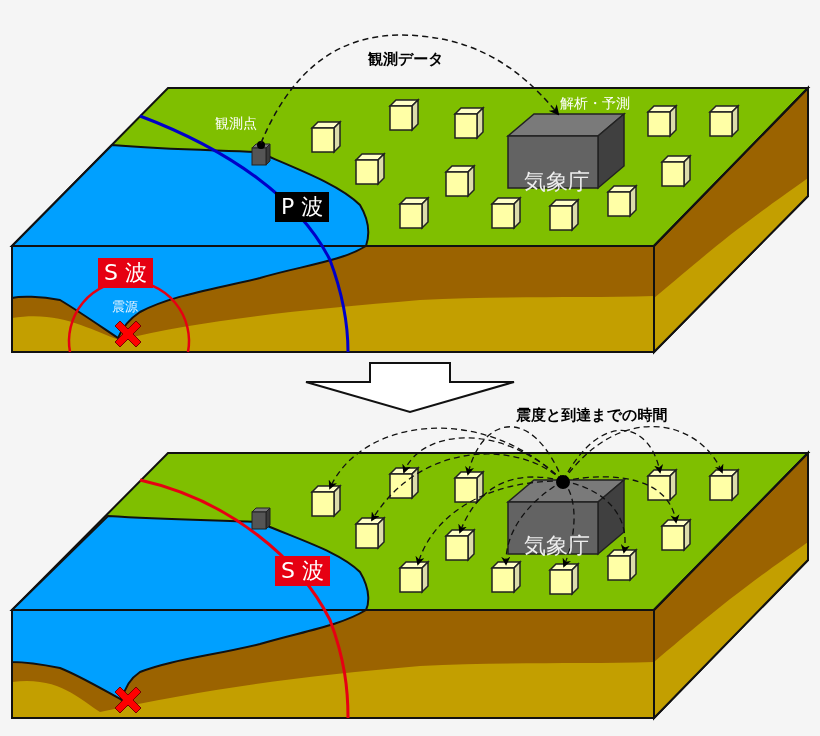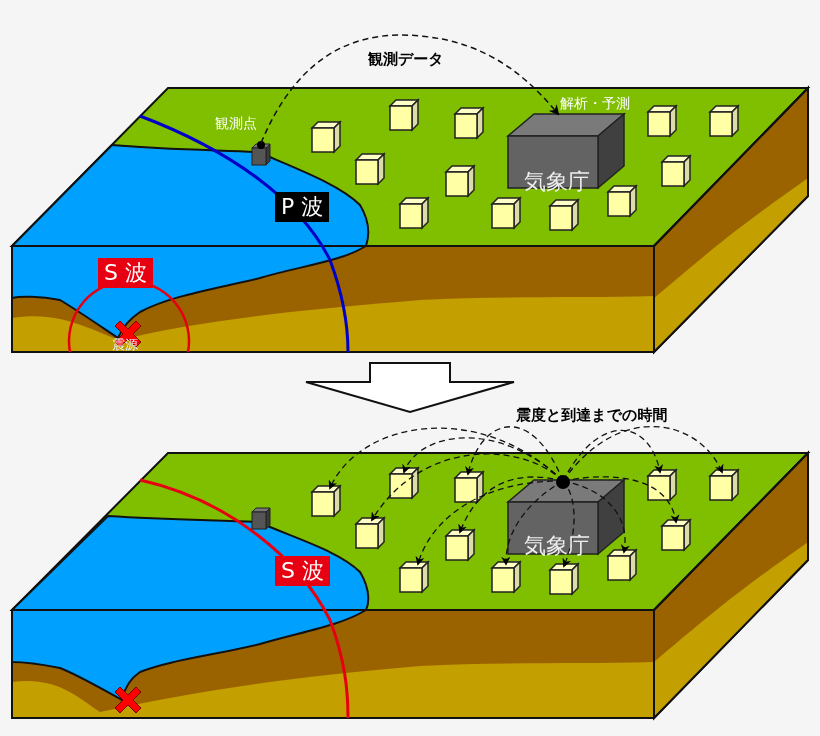--- a/index.html
+++ b/index.html
@@ -137,19 +137,19 @@
     <use href="#xmark" x="128" y="700"></use>
   </g>
 </svg>
 
 <span class="lbl lbl-dark" style="left:368px;top:52px;">観測データ</span>
 <span class="lbl lbl-white" style="left:215px;top:116px;text-align:right;">観測点</span>
 <span class="lbl lbl-white" style="left:560px;top:96px;">解析・予測</span>
 <span class="jma" style="left:524px;top:144px;">気象庁</span>
 <span class="wave-tag" style="left:275px;top:192px;background:#000000;">P 波</span>
 <span class="wave-tag" style="left:98px;top:258px;background:#e60012;">S 波</span>
-<span class="lbl lbl-source" style="left:112px;top:300px;margin-top:38px;">震源</span>
+<span class="lbl lbl-source" style="left:112px;top:300px;">震源</span>
 
 <span class="lbl lbl-dark" style="left:516px;top:408px;">震度と到達までの時間</span>
 <span class="jma" style="left:524px;top:508px;">気象庁</span>
 <span class="wave-tag" style="left:275px;top:556px;background:#e60012;">S 波</span>
 
 </div>
 
 </body></html>

